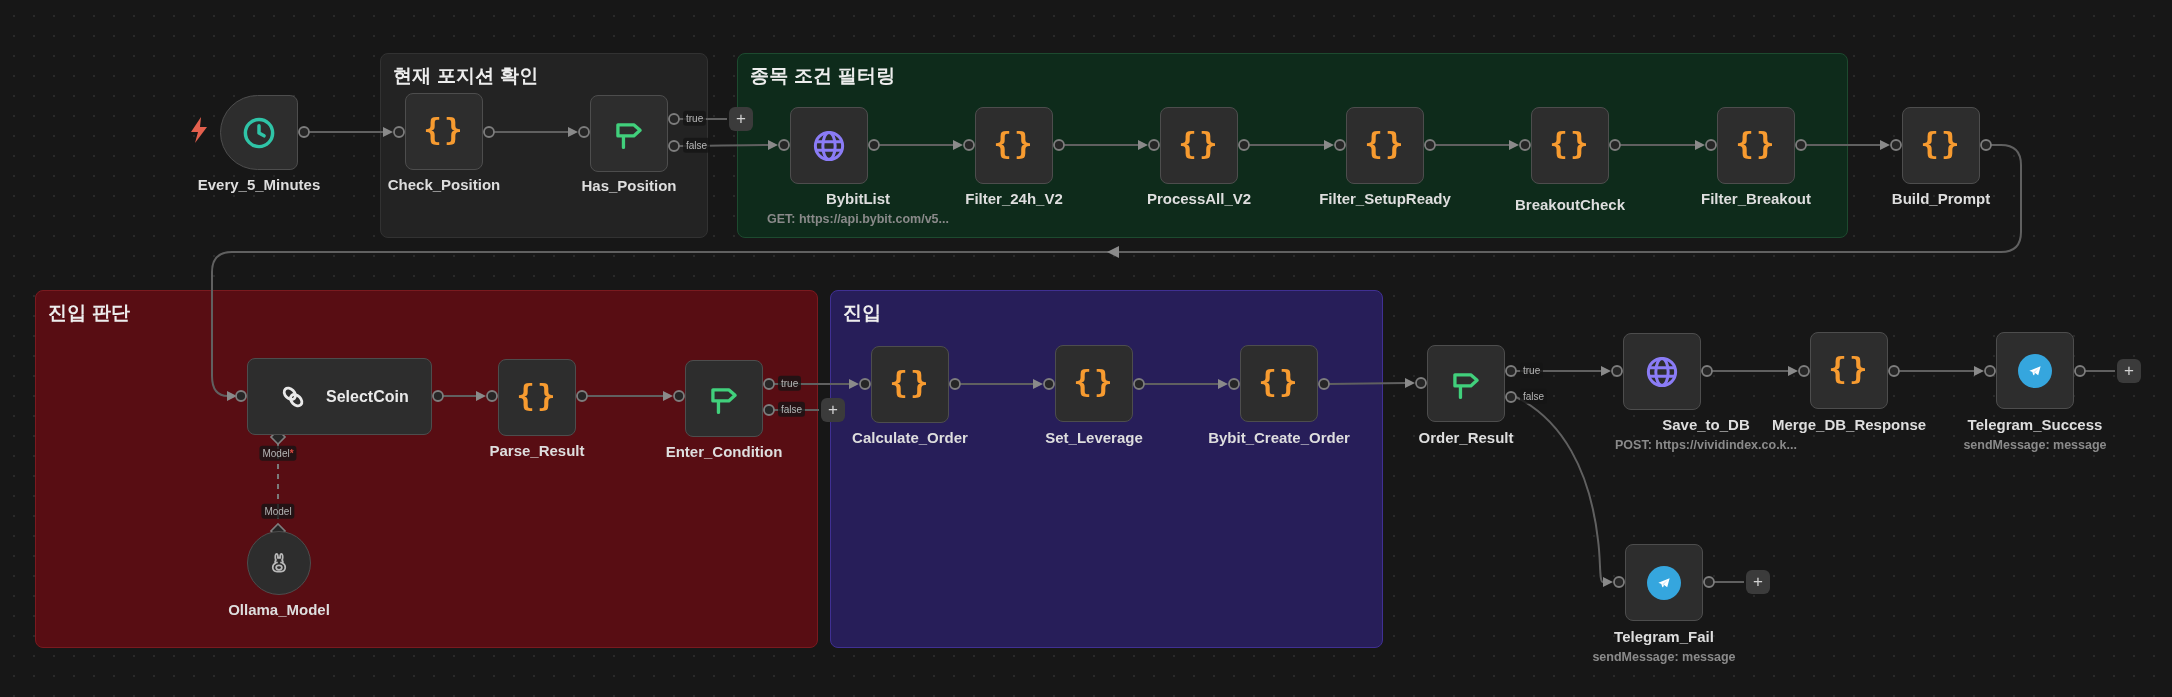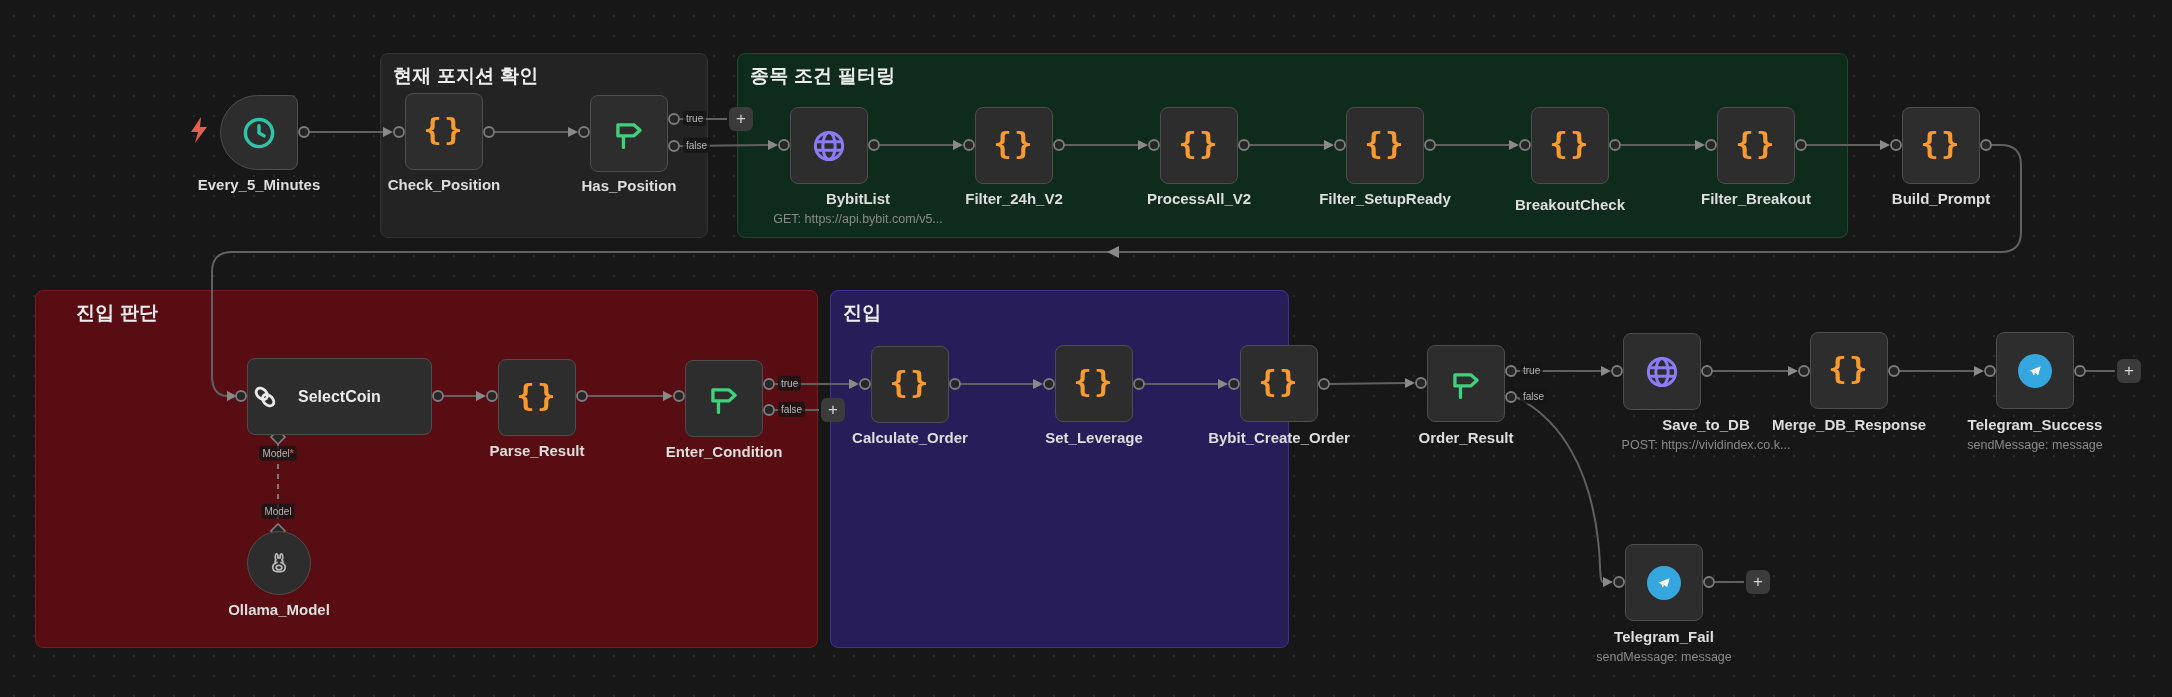--- a/index.html
+++ b/index.html
@@ -7,42 +7,42 @@
     position:relative;width:2172px;height:697px;overflow:hidden;
     background-color:#171717;
     background-image:radial-gradient(#2a2a2a 1.1px, transparent 1.1px);
     background-size:20px 20px;background-position:4px 6px;
     font-family:"Liberation Sans",sans-serif;
   }
   .group{position:absolute;border-radius:8px;z-index:1;box-sizing:border-box;border:1px solid transparent;}
   .group .gtitle{display:block;padding:9px 12px;font-size:19px;font-weight:700;color:#ededed;letter-spacing:.2px;}
   .g-gray{background:#232323;border-color:#323232;}
   .g-green{background:#0e2b1b;border-color:#1d4a2f;}
-  .g-red{background:#580d13;border-color:#7a1a1f;padding-left:28px;}
+  .g-red{background:#580d13;border-color:#7a1a1f;}
   .g-purple{background:#271e59;border-color:#403093;}
 
   svg.wires{position:absolute;left:0;top:0;z-index:2;}
   .wire{stroke:#606060;stroke-width:2;fill:none;}
   .wire.dashed{stroke:#7a7a7a;stroke-dasharray:5 5;}
   .port{fill:#262626;stroke:#7d7d7d;stroke-width:1.8;}
   .ahead{fill:#8a8a8a;stroke:none;}
   .diamond{fill:#262626;stroke:#7d7d7d;stroke-width:1.6;}
 
   .node{position:absolute;width:78px;height:77px;background:#2d2d2d;border:1px solid #4d4d4d;
     border-radius:8px;display:flex;align-items:center;justify-content:center;z-index:3;box-sizing:border-box;}
   .node.trigger{border-radius:38px 8px 8px 38px;height:75px;}
-  .node.wide{width:185px;justify-content:flex-start;gap:16px;}
+  .node.wide{width:185px;justify-content:flex-start;padding-left:28px;gap:16px;}
   .node.round{width:64px;height:64px;border-radius:50%;}
   .code-glyph{font-family:"DejaVu Sans Mono",monospace;font-weight:700;font-size:31px;
     color:#f79b30;letter-spacing:2px;line-height:1;transform:translateY(-2px);}
   .wide-title{font-size:16px;font-weight:700;color:#eaeaea;}
 
   .nlabel{position:absolute;width:240px;text-align:center;z-index:4;
     font-size:15px;font-weight:700;color:#dedede;line-height:17px;}
-  .nsub{display:block;margin-top:4px;font-size:12.5px;font-weight:400;color:#8a8a8a;}
+  .nsub{display:block;margin-top:4px;font-size:12.5px;font-weight:700;color:#8a8a8a;}
 
   .chip{position:absolute;z-index:4;font-size:10px;color:#b5b5b5;background:rgba(20,20,20,.78);
     padding:0 3px;border-radius:3px;transform:translateY(-55%);line-height:15px;}
   .chip.centered{transform:translate(-50%,-55%);text-align:right;}
   .req{color:#e14d43;font-weight:700;}
 
   .plus{position:absolute;width:24px;height:24px;background:#3b3b3b;border-radius:6px;z-index:4;
     color:#d2d2d2;font-size:17px;line-height:23px;text-align:center;cursor:pointer;}
   .bolt{position:absolute;z-index:3;}
   .tg-circle{width:34px;height:34px;border-radius:50%;background:#35a6de;display:flex;align-items:center;justify-content:center;}
@@ -54,21 +54,21 @@
 
   <div class="group g-green" style="left:737px;top:53px;width:1111px;height:185px">
     <span class="gtitle">종목 조건 필터링</span>
   </div>
   <div class="group g-gray" style="left:380px;top:53px;width:328px;height:185px">
     <span class="gtitle">현재 포지션 확인</span>
   </div>
   <div class="group g-red" style="left:35px;top:290px;width:783px;height:358px">
     <span class="gtitle">진입 판단</span>
   </div>
-  <div class="group g-purple" style="left:830px;top:290px;width:459px;height:358px">
+  <div class="group g-purple" style="left:830px;top:290px;width:553px;height:358px">
     <span class="gtitle">진입</span>
   </div>
 
   <svg class="wires" width="2172" height="697">
 
     <path class="wire" d="M309 132 H383"></path>
     <path class="wire" d="M494 132 H568"></path>
     <path class="wire" d="M679 119 H727"></path>
     <path class="wire" d="M679 146 C705 146 740 145 768 145"></path>
     <path class="wire" d="M879 145 H953"></path>

